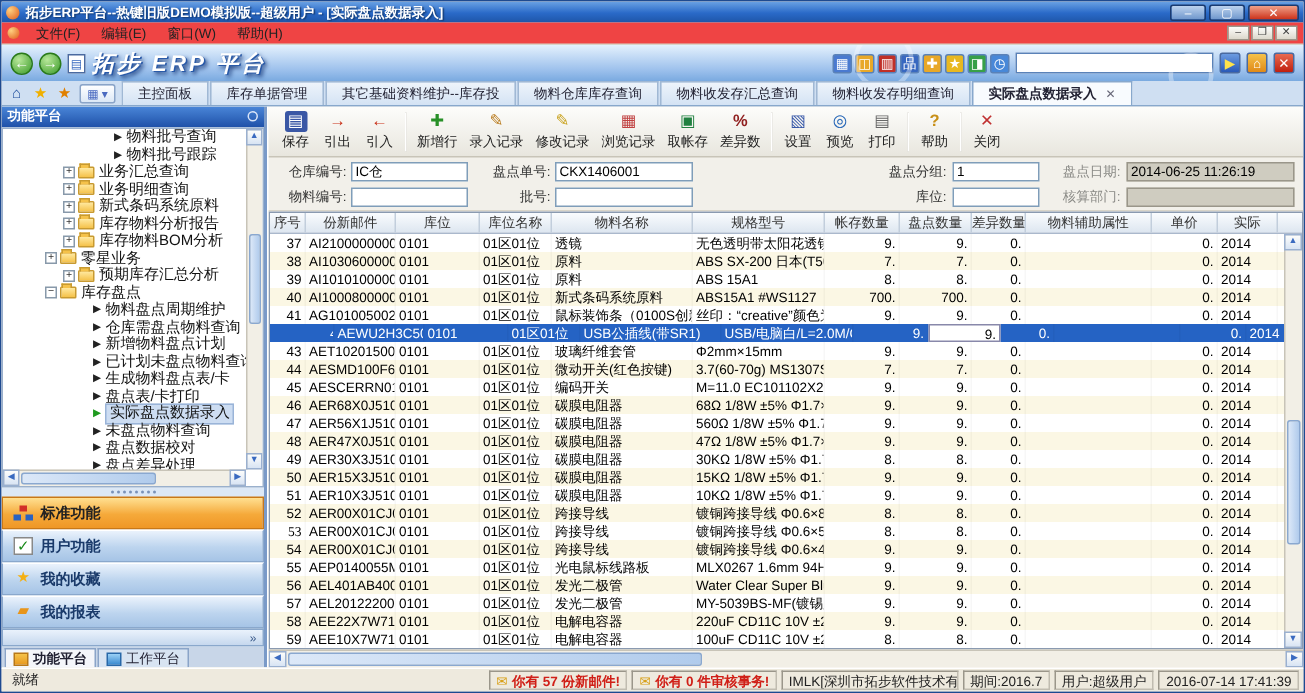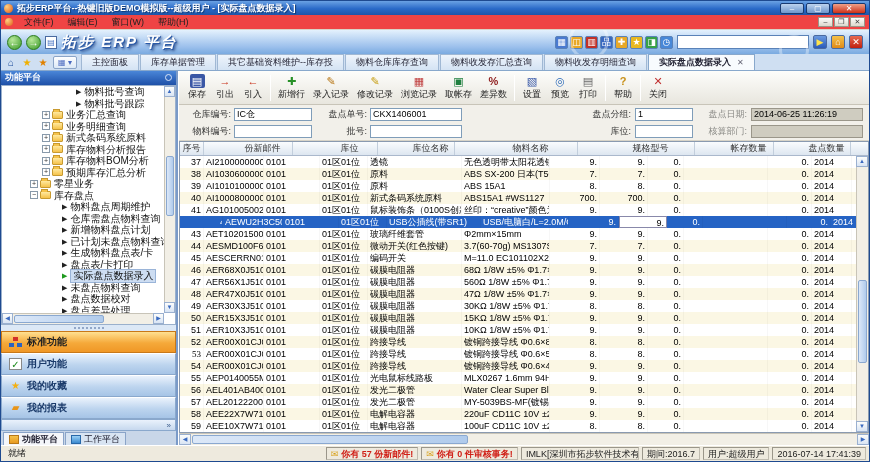--- a/index.html
+++ b/index.html
@@ -86,21 +86,21 @@
 
   
   .form { height:36px; position:relative; border-bottom:1px solid #d8d4c8; flex:0 0 auto; font-size:9px; }
   .flabel { position:absolute; text-align:right; color:#333; white-space:nowrap; line-height:13px; }
   .flabel.dis { color:#8a8a86; }
   .finput { position:absolute; height:13px; border:1px solid #7f9db9; background:#fff; font-size:9px; line-height:11px; padding:0 2px; color:#000; white-space:nowrap; overflow:hidden; }
   .finput.dis { background:#cfccc0; border-color:#9a968a; }
 
   
   .gridwrap { flex:1; border:1px solid #8a9ab0; background:#fff; position:relative; overflow:hidden; display:flex; flex-direction:column; margin:0; }
-  .ghead { display:flex; height:14px; flex:0 0 auto; background:linear-gradient(#fafcfe,#dde6f0); border-bottom:1px solid #aab8cc;gap:29px; }
+  .ghead { display:flex; height:14px; flex:0 0 auto; background:linear-gradient(#fafcfe,#dde6f0); border-bottom:1px solid #aab8cc; }
   .hc { font-size:9px; color:#333; line-height:13px; text-align:center; border-right:1px solid #c2cedc; overflow:hidden; white-space:nowrap; flex:0 0 auto; }
   .gbody { flex:1; overflow:hidden; }
   .r { display:flex; height:12px; }
   .r.alt { background:#fbf7e4; }
   .r.sel { background:#2563c4; color:#fff; }
   .c { font-size:9px; line-height:12px; padding:0 2px; white-space:nowrap; overflow:hidden; border-right:1px solid rgba(0,0,0,0.03); flex:0 0 auto; }
   .c.r-al { text-align:right; }
   .r.sel .c.edit { background:#fff; color:#000; border:1px solid #88a; }
   .gvsb { position:absolute; right:0; top:14px; bottom:0; width:12px; background:#f2efe6; border-left:1px solid #c8c4b8; }
   .ghsb { height:12px; background:#f2efe6; border-top:1px solid #c8c4b8; position:relative; flex:0 0 auto; }
@@ -213,29 +213,29 @@
           <div class="ti" style="padding-left: 24px;">
             <span class="ebox">+</span>
             <span class="fld"></span>
             <span class="lbl">库存物料分析报告</span>
           </div>
           <div class="ti" style="padding-left: 24px;">
             <span class="ebox">+</span>
             <span class="fld"></span>
             <span class="lbl">库存物料BOM分析</span>
           </div>
+          <div class="ti" style="padding-left: 12px;">
+            <span class="ebox">+</span>
+            <span class="fld"></span>
+            <span class="lbl">零星业务</span>
+          </div>
           <div class="ti" style="padding-left: 24px;">
             <span class="ebox">+</span>
             <span class="fld"></span>
             <span class="lbl">预期库存汇总分析</span>
-          </div>
-          <div class="ti" style="padding-left: 12px;">
-            <span class="ebox">+</span>
-            <span class="fld"></span>
-            <span class="lbl">零星业务</span>
           </div>
           <div class="ti" style="padding-left: 12px;">
             <span class="ebox">−</span>
             <span class="fld"></span>
             <span class="lbl">库存盘点</span>
           </div>
           <div class="ti" style="padding-left: 44px;">
             <span class="arrow">▶</span>
             <span class="lbl">物料盘点周期维护</span>
           </div>

